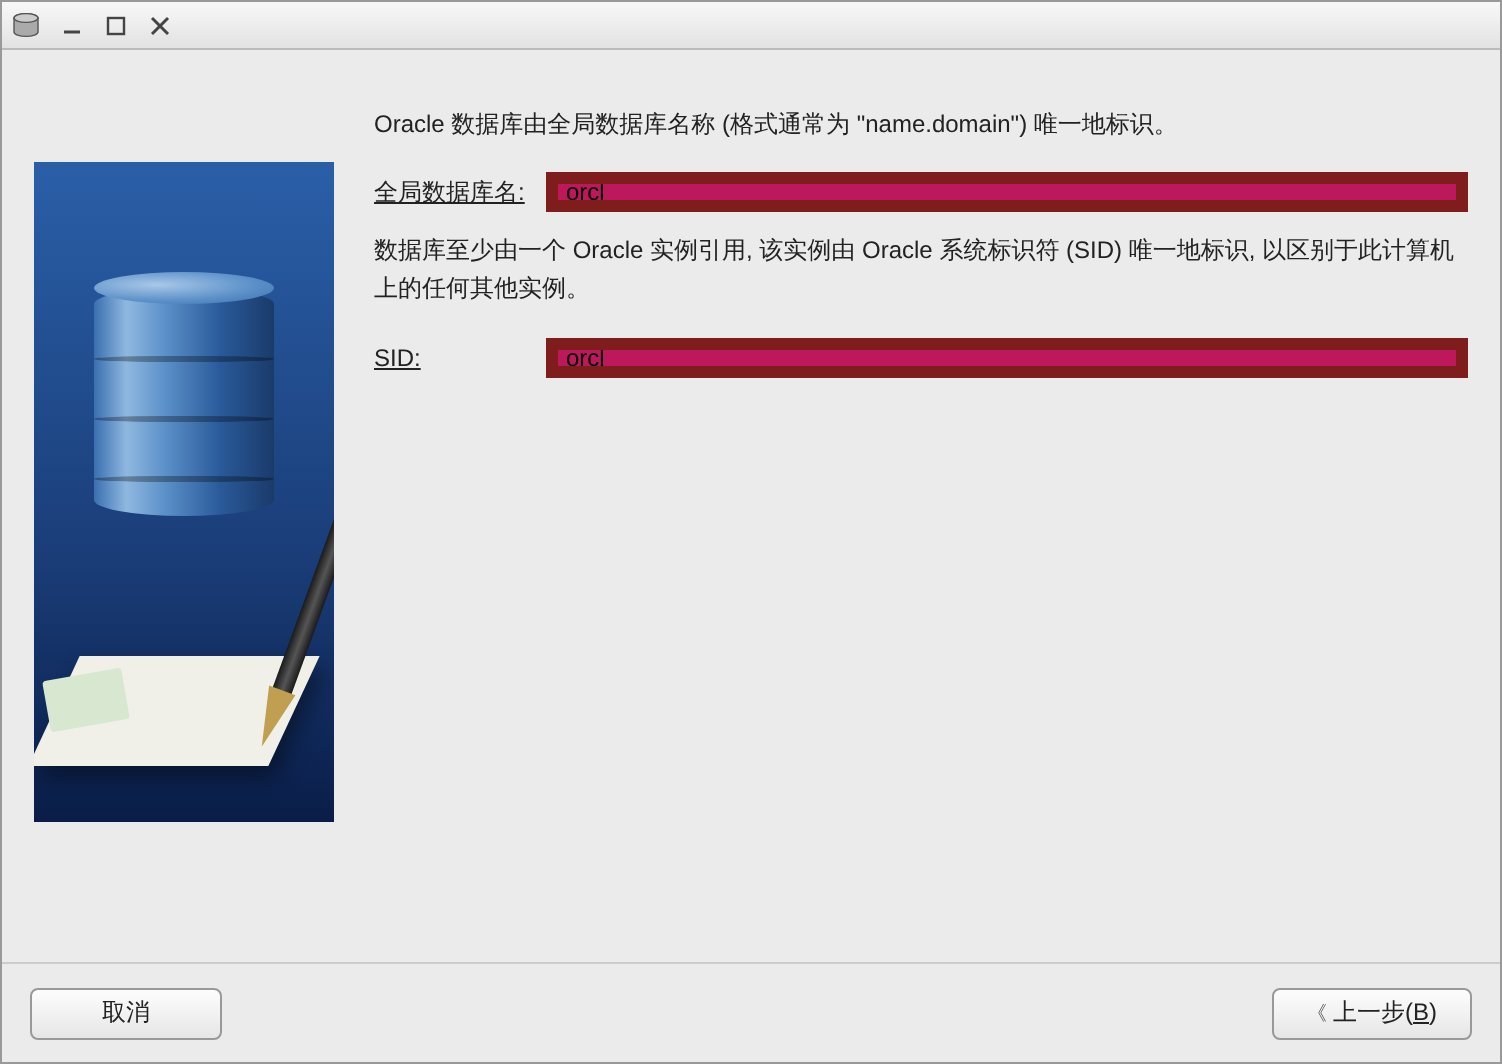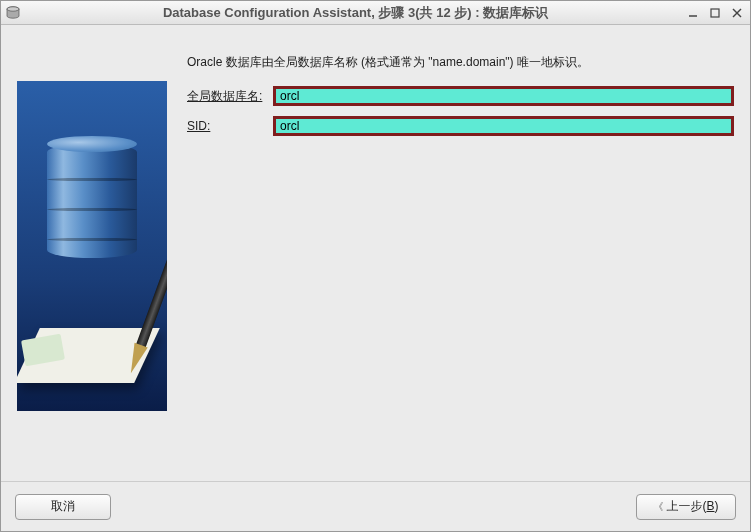--- a/index.html
+++ b/index.html
@@ -171,22 +171,22 @@
     line-height: 1.6;
   }
   .form-label {
     width: 86px;
     flex-shrink: 0;
     text-decoration: underline;
   }
   .form-input {
     flex: 1;
     height: 20px;
-    border: 3px solid #7f1d1d;
-    background: #5eead4;
+    border: 6px solid #7f1d1d;
+    background: #be185d;
     padding: 0 4px;
     font-size: 12px;
     font-family: inherit;
   }
   .footer {
     height: 50px;
     border-top: 1px solid #ccc;
     display: flex;
     align-items: center;
     padding: 16px 14px;
@@ -219,21 +219,20 @@
 
 <div class="window">
   <div class="titlebar">
     <div class="app-icon">
       <svg width="16" height="16" viewBox="0 0 16 16">
         <ellipse cx="8" cy="4" rx="6" ry="2.2" fill="#888" stroke="#555" stroke-width="0.7"></ellipse>
         <path d="M2 4 v7 a6 2.2 0 0 0 12 0 v-7" fill="#aaa" stroke="#555" stroke-width="0.7"></path>
         <ellipse cx="8" cy="4" rx="6" ry="2.2" fill="#ccc" stroke="#555" stroke-width="0.7"></ellipse>
       </svg>
     </div>
-    <div class="title">Database Configuration Assistant, 步骤 3(共 12 步) : 数据库标识</div>
     <div class="win-controls">
       <div class="win-btn">
         <svg width="10" height="10">
             <line x1="1" y1="8" x2="9" y2="8" stroke="#444" stroke-width="1.5"></line>
           </svg>
       </div>
       <div class="win-btn">
         <svg width="10" height="10">
             <rect x="1" y="1" width="8" height="8" fill="none" stroke="#444" stroke-width="1.2"></rect>
           </svg>
@@ -265,20 +264,21 @@
     </div>
 
     <div class="form-area">
       <div class="form-text">Oracle 数据库由全局数据库名称 (格式通常为 "name.domain") 唯一地标识。</div>
 
       <div class="form-row">
         <div class="form-label">全局数据库名:</div>
         <input type="text" class="form-input" value="orcl" style="">
       </div>
 
+      <div class="form-text">数据库至少由一个 Oracle 实例引用, 该实例由 Oracle 系统标识符 (SID) 唯一地标识, 以区别于此计算机上的任何其他实例。</div>
 
       <div class="form-row">
         <div class="form-label">SID:</div>
         <input type="text" class="form-input" value="orcl" style="">
       </div>
     </div>
   </div>
 
   <div class="footer">
     <button class="btn">

